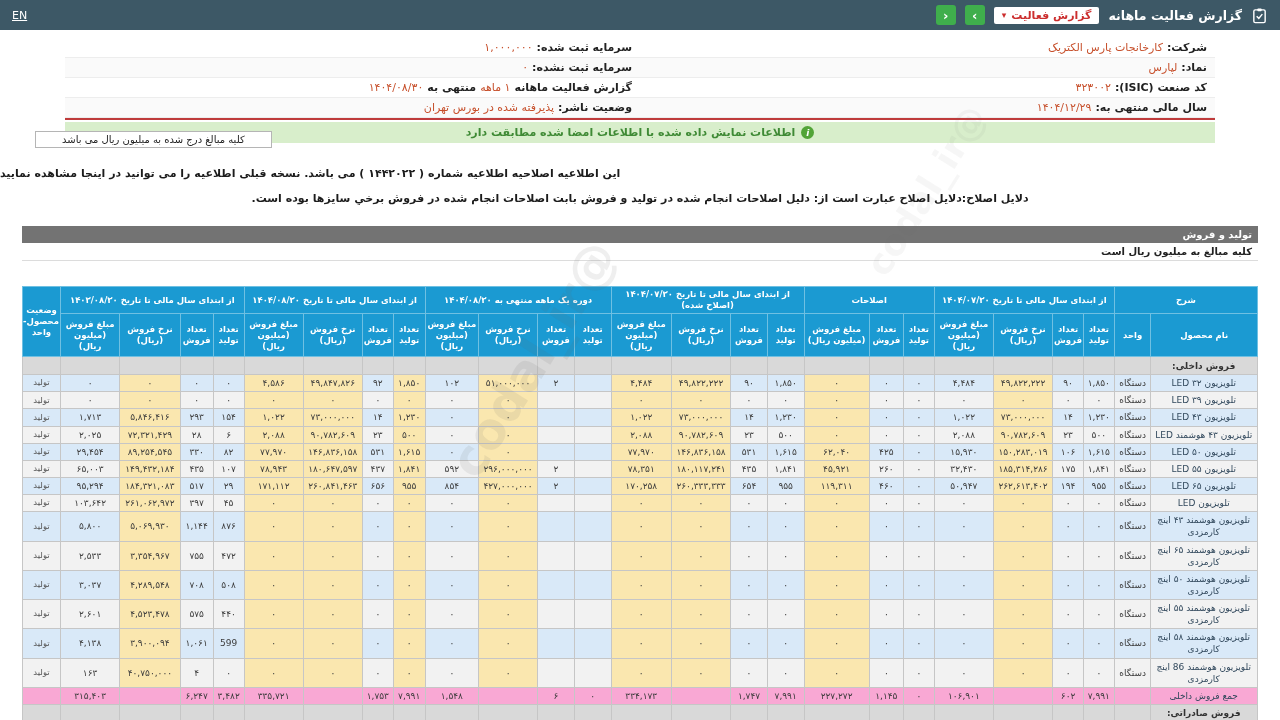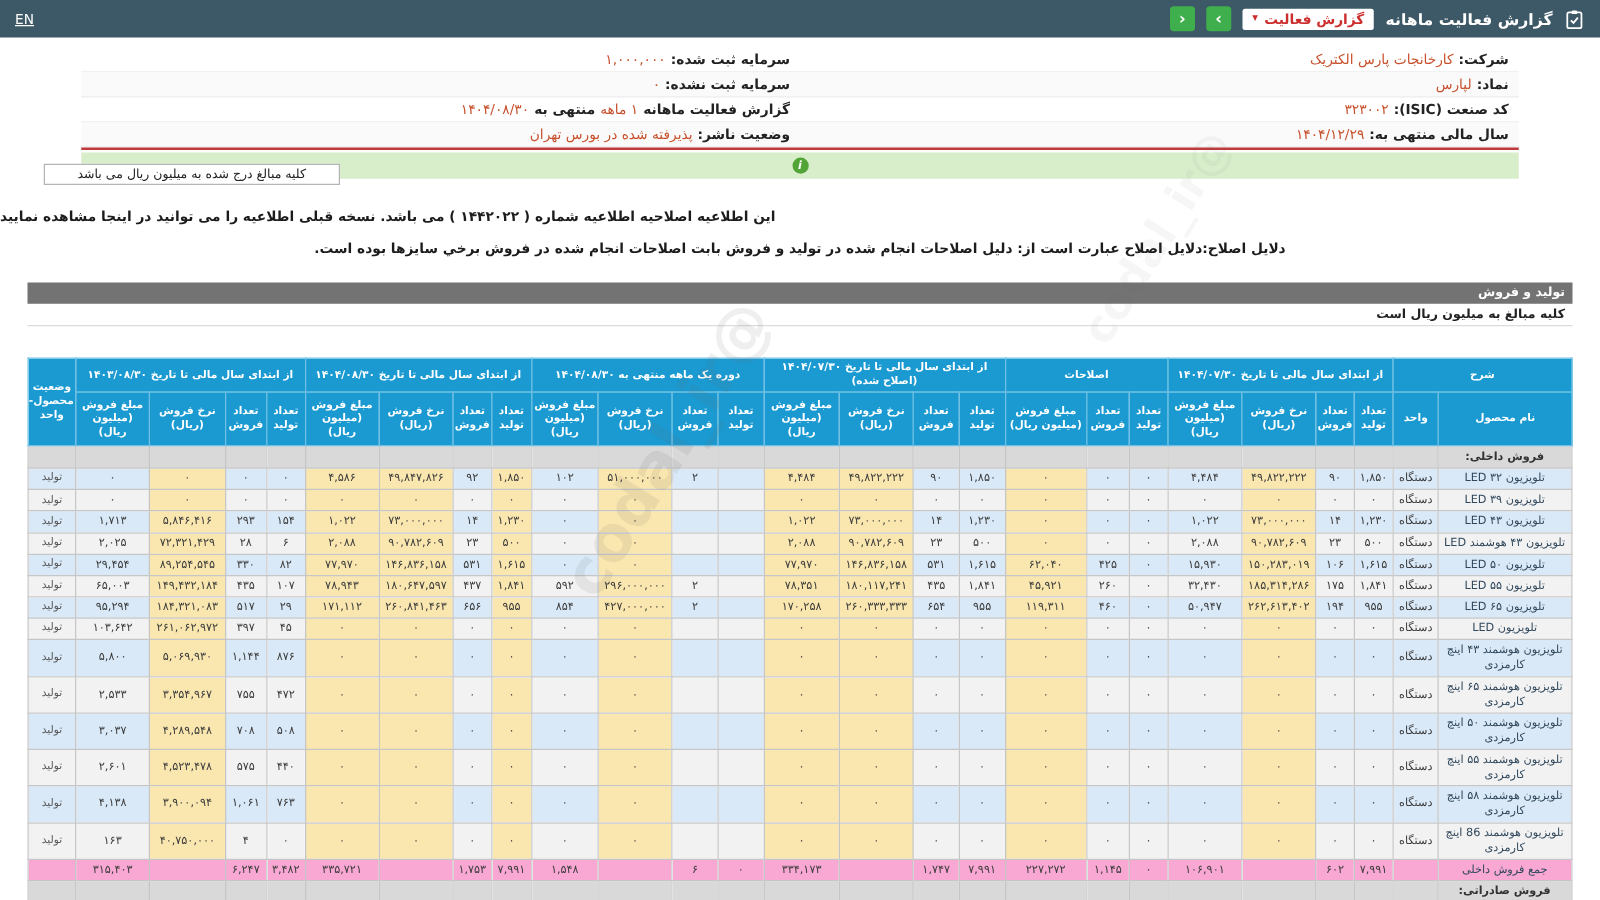--- a/index.html
+++ b/index.html
@@ -122,20 +122,21 @@
       <div class="half">
         <span class="seg-label">وضعیت ناشر:</span>
         <span class="seg-value">پذیرفته شده در بورس تهران</span>
       </div>
     </div>
   </div>
 <div class="redline"></div>
 
 <div class="alert">
   <span class="alert-ico">i</span>
+  <span class="alert-text">اطلاعات نمایش داده شده با اطلاعات امضا شده مطابقت دارد</span>
 </div>
 <div class="notebox">کلیه مبالغ درج شده به میلیون ریال می باشد</div>
 
 <div class="amend1">این اطلاعیه اصلاحیه اطلاعیه شماره ( ۱۴۴۲۰۲۲ ) می باشد. نسخه قبلی اطلاعیه را می توانید در اینجا مشاهده نمایید</div>
 <div class="amend2">دلایل اصلاح:دلایل اصلاح عبارت است از: دلیل اصلاحات انجام شده در تولید و فروش بابت اصلاحات انجام شده در فروش برخي سایزها بوده است.</div>
 
 <div class="sec-bar">تولید و فروش</div>
 <div class="sec-sub">کلیه مبالغ به میلیون ریال است</div>
 
 <div class="tbl-wrap">
@@ -587,21 +588,21 @@
           <td class="yl">۰</td>
           <td class="yl">۰</td>
           <td class="bl"></td>
           <td class="bl"></td>
           <td class="yl">۰</td>
           <td class="bl">۰</td>
           <td class="yl">۰</td>
           <td class="bl">۰</td>
           <td class="yl">۰</td>
           <td class="yl">۰</td>
-          <td class="bl">۷۶۳</td>
+          <td class="bl">599</td>
           <td class="bl">۱,۰۶۱</td>
           <td class="yl">۳,۹۰۰,۰۹۴</td>
           <td class="bl">۴,۱۳۸</td>
           <td class="bl cell-status">تولید</td>
         </tr>
         <tr>
           <td class="lt cell-name">تلویزیون هوشمند 86 اینچ کارمزدی</td>
           <td class="lt">دستگاه</td>
           <td class="lt">۰</td>
           <td class="lt">۰</td>

